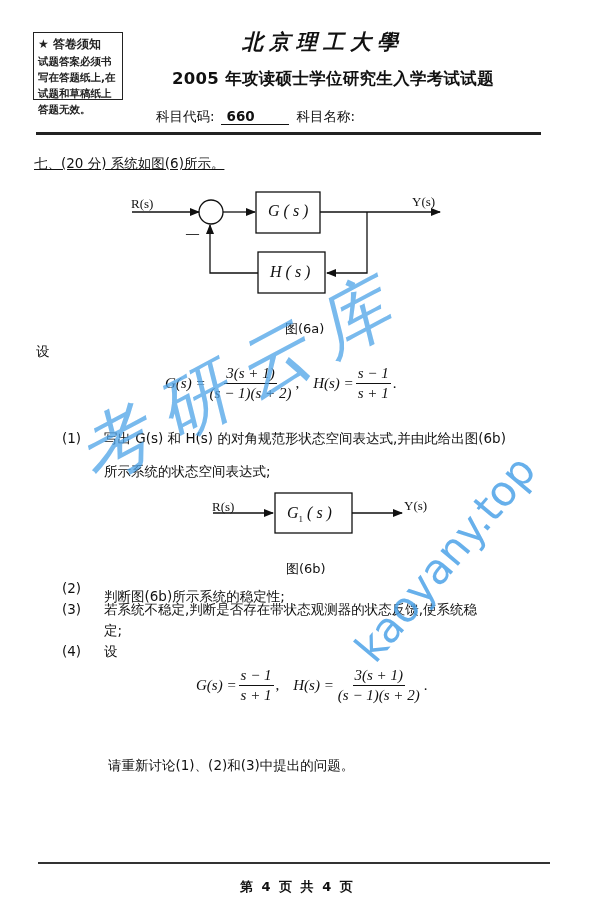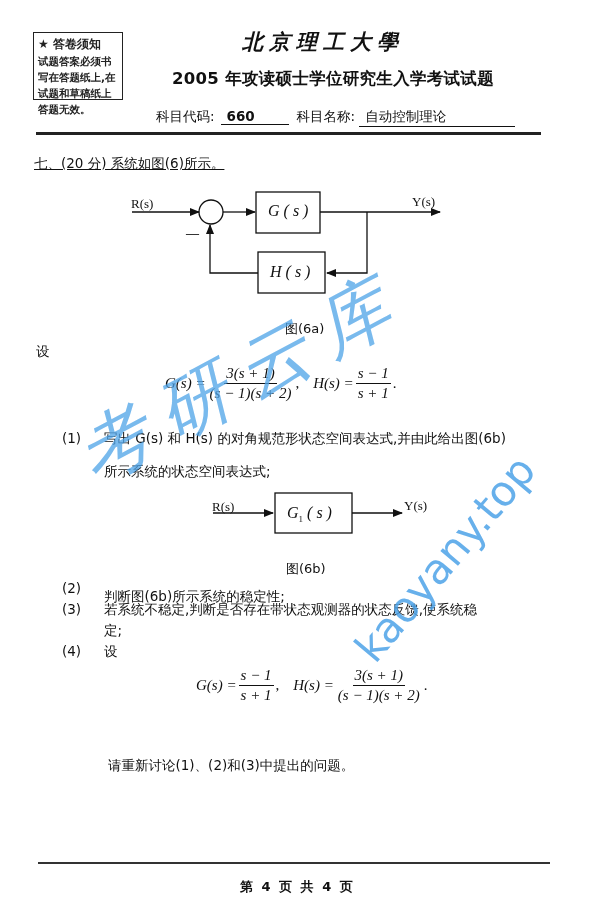--- a/index.html
+++ b/index.html
@@ -57,21 +57,20 @@
   <div>答题无效。</div>
 </div>
 
 <div class="abs univ">北京理工大學</div>
 <div class="abs exam-title">2005 年攻读硕士学位研究生入学考试试题</div>
 
 <div class="abs subject-line">
   <span>科目代码:</span>
   <span class="ul" style="width:62px;margin-left:6px;font-weight:bold;">660</span>
   <span style="margin-left:8px;">科目名称:</span>
-  <span class="ul" style="width:150px;margin-left:4px;">自动控制理论</span>
 </div>
 <div class="abs header-rule"></div>
 
 <div class="abs text" style="left:34px;top:155px;text-decoration:underline;">七、(20 分) 系统如图(6)所示。</div>
 
 <svg class="abs" style="left:0;top:0;" width="608" height="909">
   <defs>
     <marker id="arr" markerWidth="10" markerHeight="8" refX="9" refY="4" orient="auto" markerUnits="userSpaceOnUse">
       <path d="M0,0 L10,4 L0,8 Z" fill="#111"></path>
     </marker>

